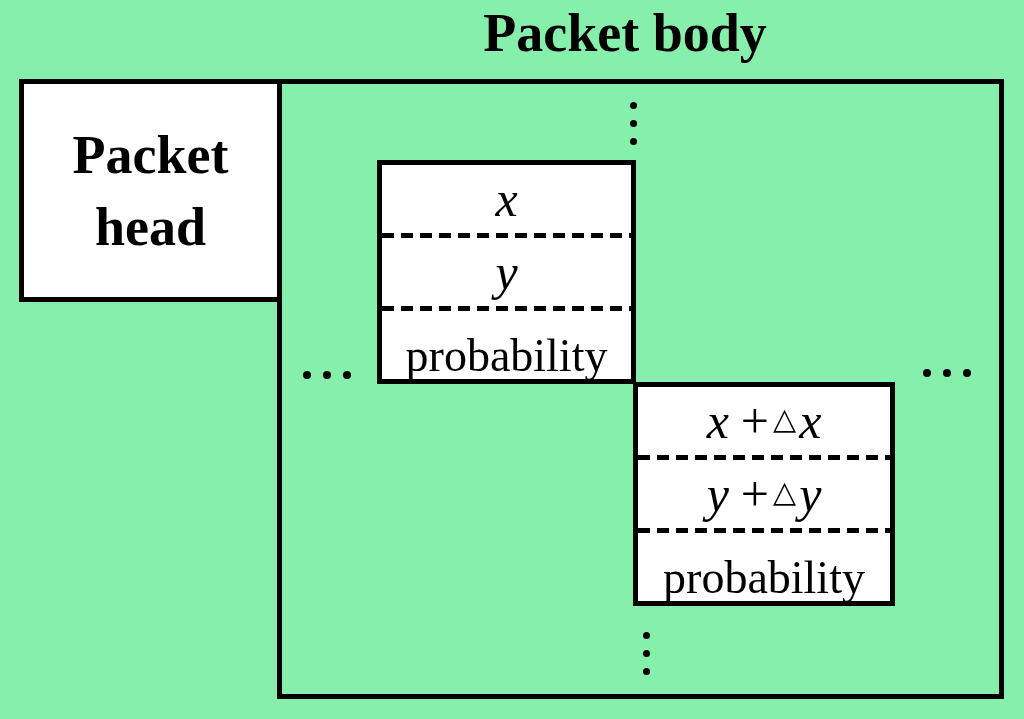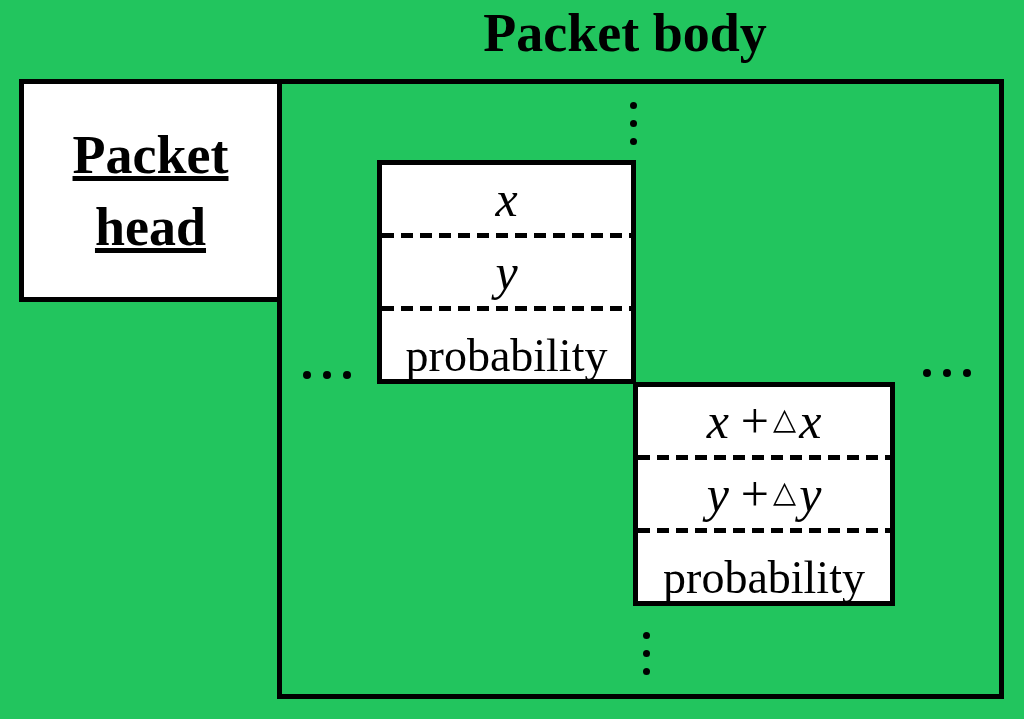--- a/index.html
+++ b/index.html
@@ -1,21 +1,21 @@
 <!DOCTYPE html>
 <html><head>
 <meta charset="utf-8">
 <style>
   * { margin: 0; padding: 0; box-sizing: border-box; }
   html, body { background: #ffffff; }
   .canvas {
     position: relative;
     width: 1024px;
     height: 719px;
-    background: #22c55e;
+    background: #86efac;
     font-family: "Liberation Serif", "DejaVu Serif", serif;
     color: #000000;
     overflow: hidden;
   }
 
   .page-title {
     position: absolute;
     left: 230px; top: 4px; width: 790px;
     text-align: center;
     font-size: 54px;
@@ -29,21 +29,21 @@
     background: transparent;
   }
 
   .packet-head {
     left: 19px; top: 79px; width: 263px; height: 223px;
     background: #ffffff;
     display: flex; align-items: center; justify-content: center;
   }
   .packet-head .label {
     font-size: 54px; font-weight: bold; line-height: 72px;
-    text-align: center; width: 200px; text-decoration: underline;
+    text-align: center; width: 200px;
   }
 
   .packet-body {
     left: 277px; top: 79px; width: 727px; height: 620px;
   }
 
   .record {
     position: absolute;
     border: 5px solid #000000;
     background: #ffffff;

